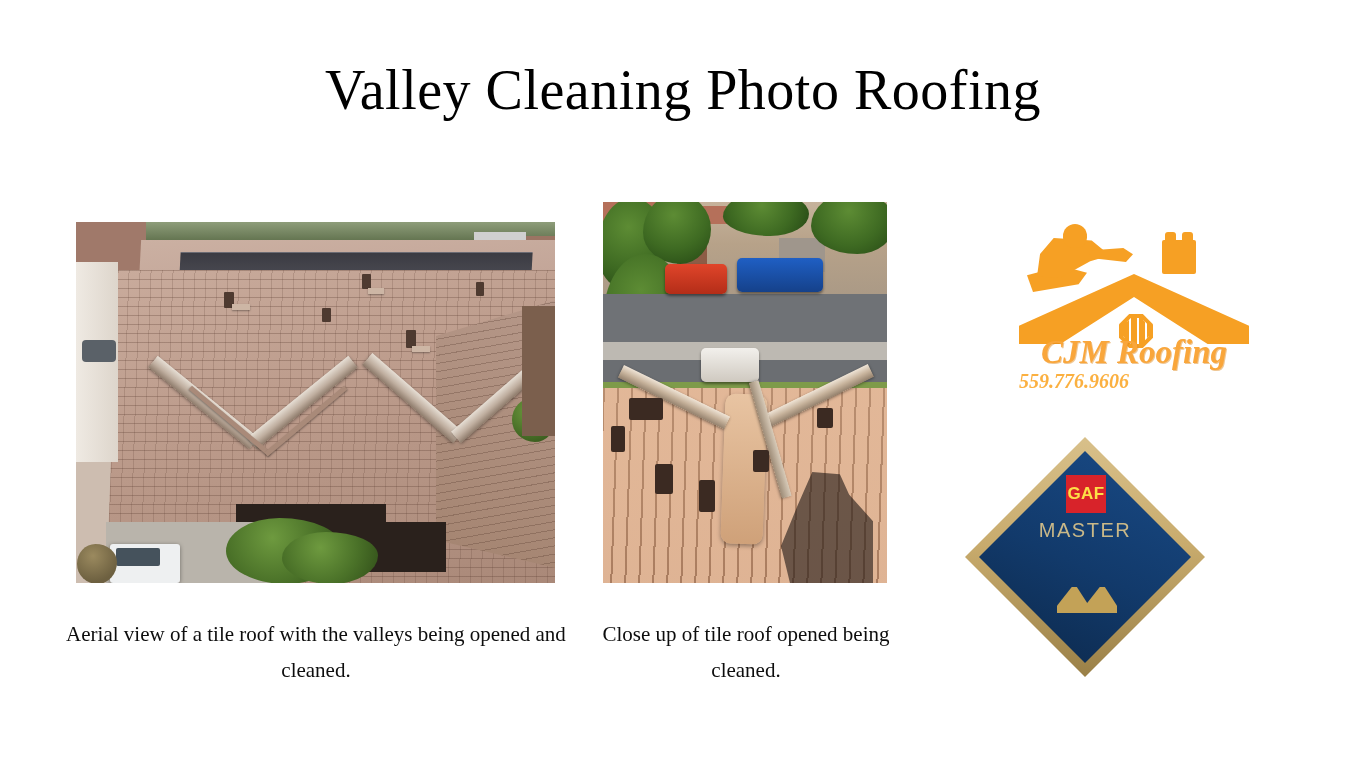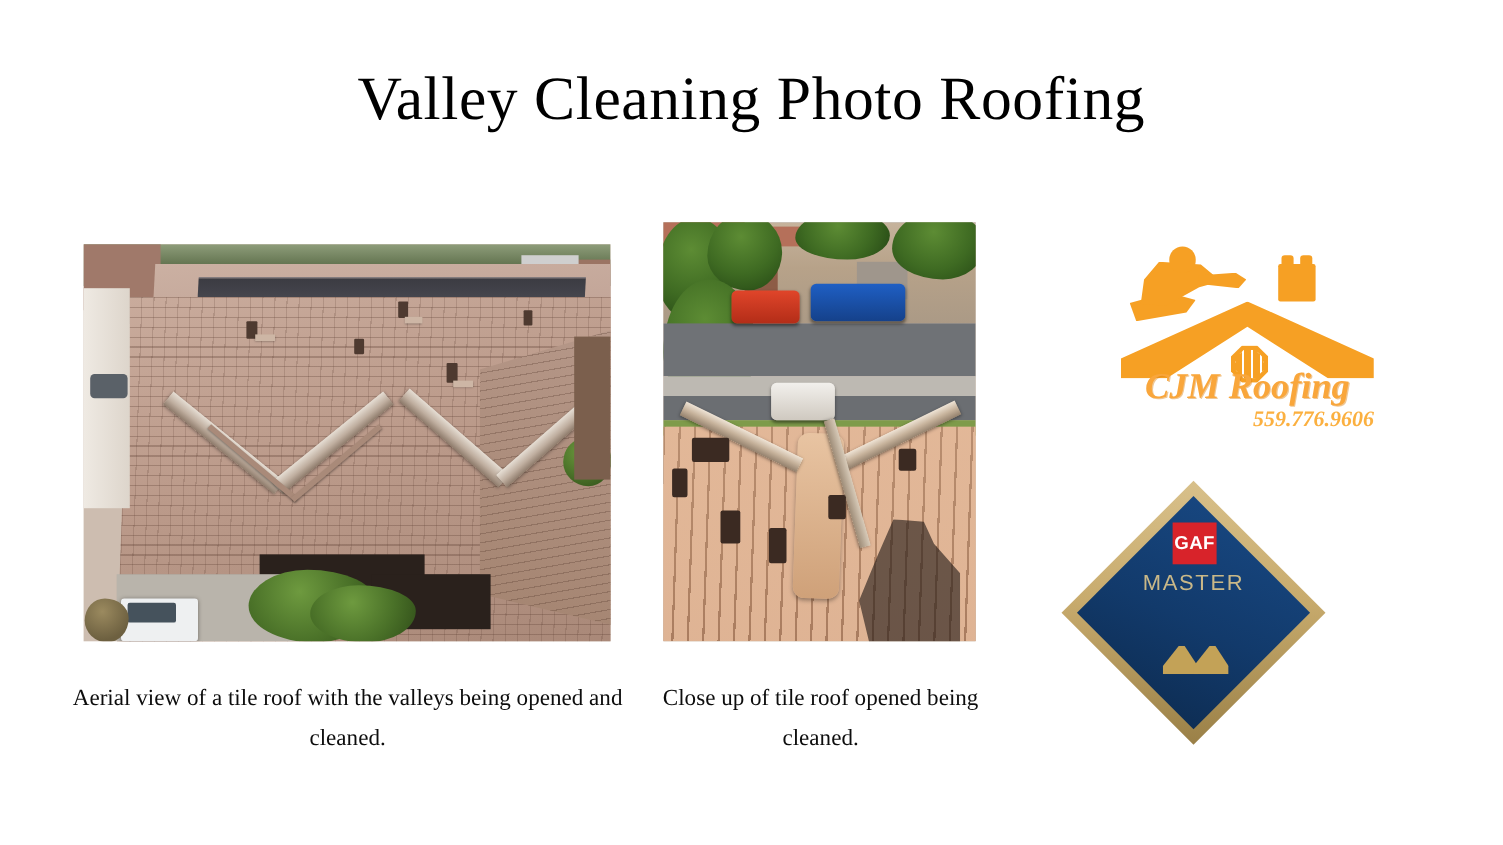--- a/index.html
+++ b/index.html
@@ -252,21 +252,21 @@
     font-family:"Liberation Serif", serif;
     font-style: italic;
     font-weight: bold;
     font-size: 33px;
     color:#F9A63B;
     text-shadow: 1px 1px 0 rgba(220,130,20,.45);
     white-space: nowrap;
   }
   .cjm-phone {
     position:absolute; left:0; top:148px; width:230px;
-    text-align:right;
+    text-align:left;
     font-family:"Liberation Serif", serif;
     font-style: italic;
     font-weight: bold;
     font-size: 20px;
     color:#FBB040;
     white-space: nowrap;
   }
 
   
   #gaf-badge {
@@ -288,21 +288,21 @@
     transform: rotate(45deg) scale(.707);
     transform-origin: center;
   }
   .gaf-redbox {
     position:absolute; left:101px; top:38px; width:40px; height:38px;
     background:#D8232A;
     display:flex; align-items:center; justify-content:center;
   }
   .gaf-redbox span {
     font-family:"Liberation Sans", sans-serif;
-    font-weight:bold; font-size:17px; color:#ffffff; letter-spacing:0.3px;
+    font-weight:bold; font-size:17px; color:#fde047; letter-spacing:0.3px;
   }
   .gaf-master {
     position:absolute; left:0; top:82px; width:240px; text-align:center;
     font-family:"Liberation Sans", sans-serif;
     font-size:20px; letter-spacing:1.5px; color:#C9B888;
   }
   .gaf-elite {
     position:absolute; left:0; top:110px; width:240px; text-align:center;
     font-family:"Liberation Sans", sans-serif;
     font-weight:bold; font-size:27px; letter-spacing:1px; color:#C9A44C;

